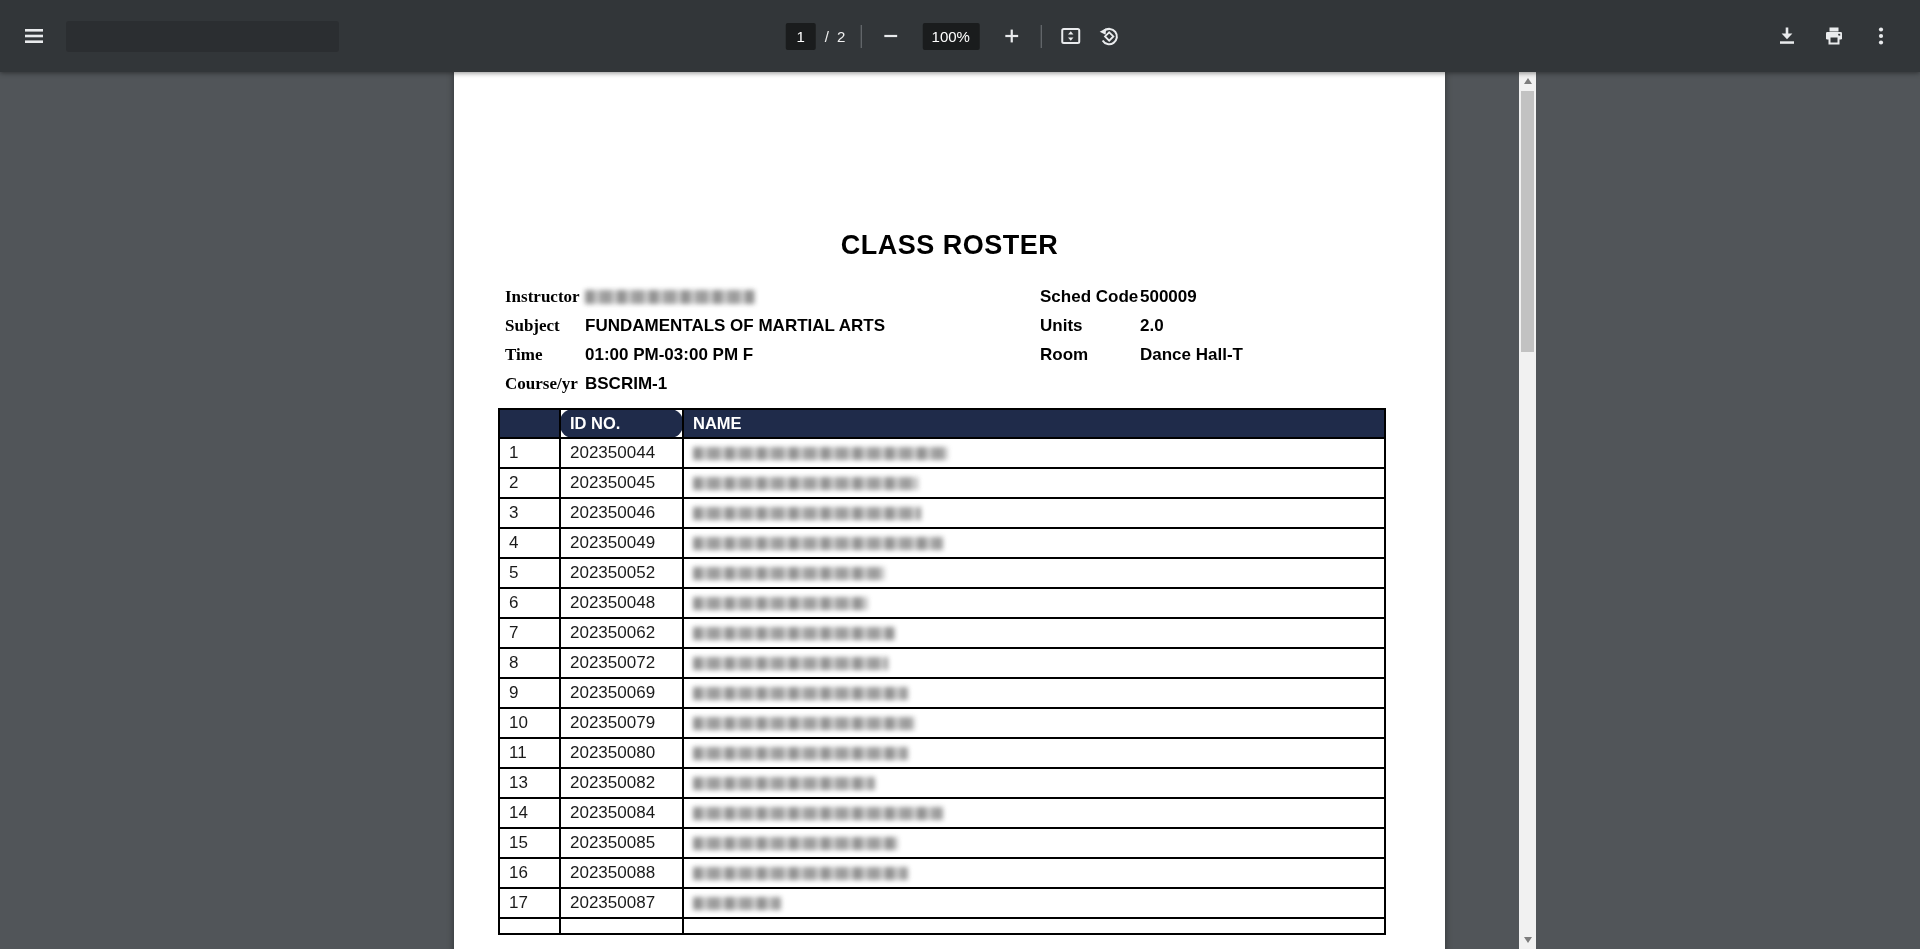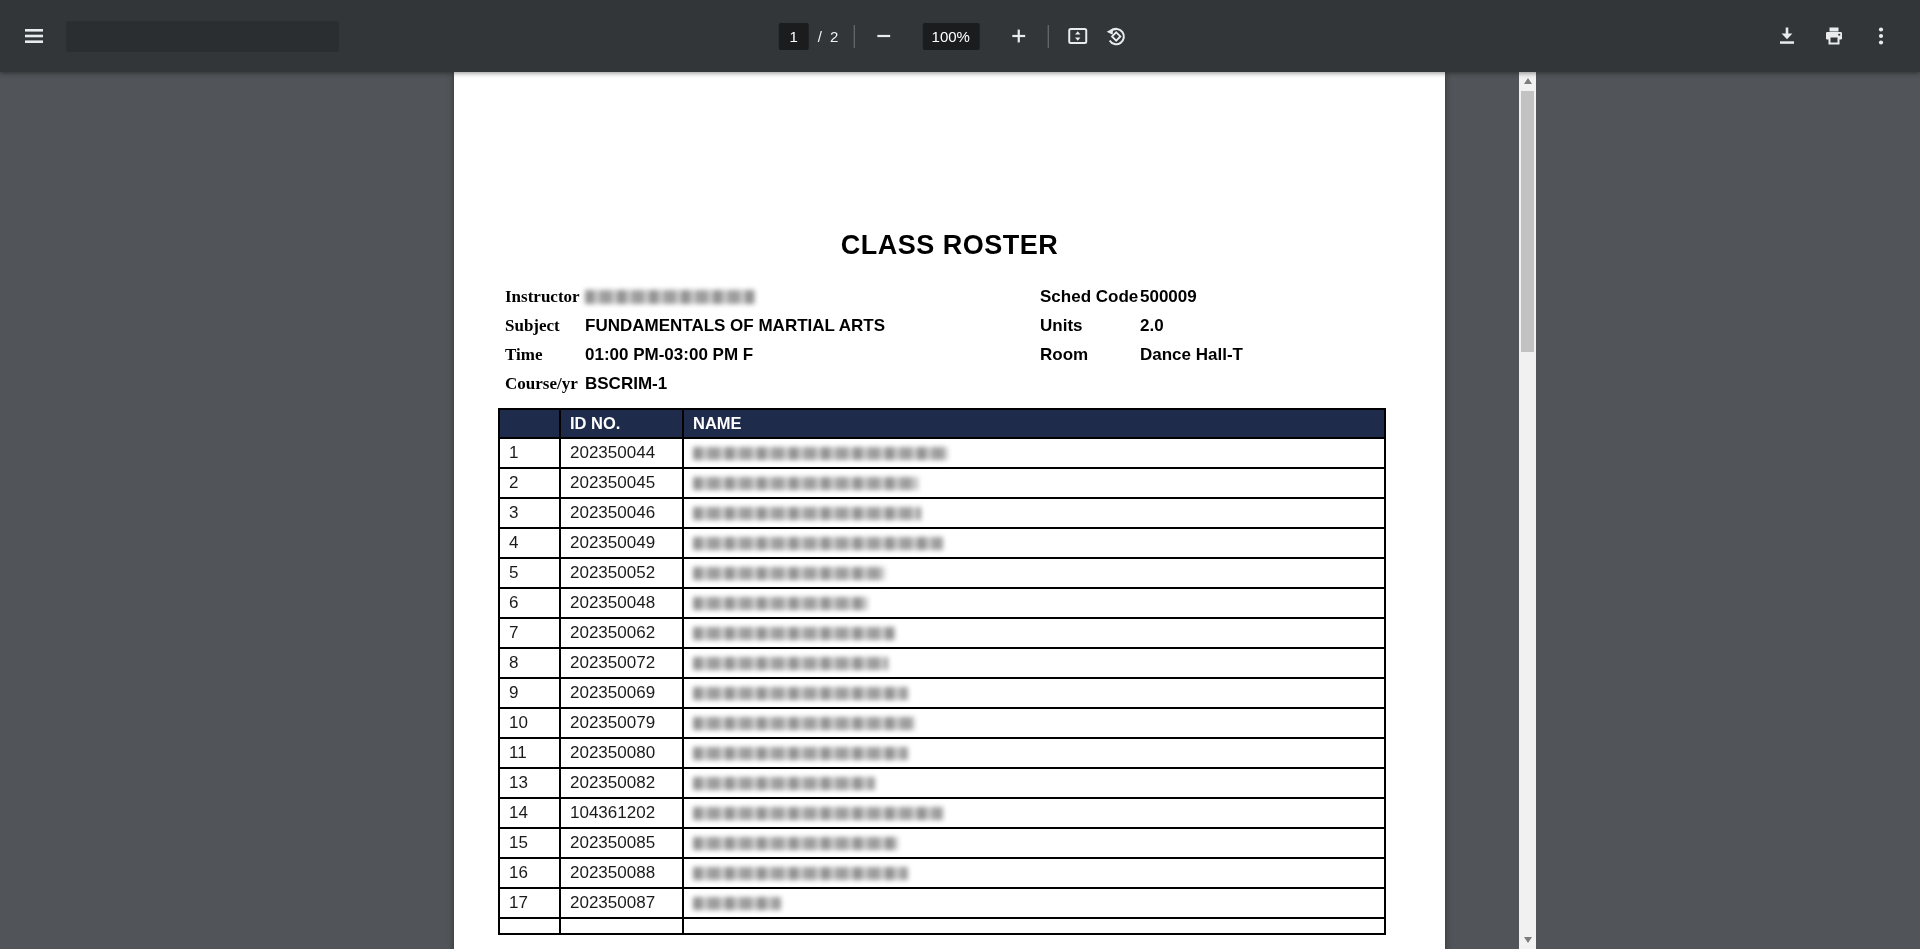--- a/index.html
+++ b/index.html
@@ -13,21 +13,21 @@
   .tb-left { display: flex; align-items: center; }
   .menu-btn { width: 48px; height: 48px; margin-left: 10px; display: flex;
     align-items: center; justify-content: center; cursor: pointer; border-radius: 50%; }
   .title-redacted { width: 273px; height: 31px; background: #2b2e31; border-radius: 3px;
     margin-left: 8px; }
   .tb-center { position: absolute; left: 954px; top: 0; height: 72px;
     transform: translateX(-50%); display: flex; align-items: center; }
   .val-box { height: 27px; background: #1a1c1d; border-radius: 2px; color: #ffffff;
     font-size: 15px; display: flex; align-items: center; justify-content: center; }
   .page-box { width: 30px; }
-  .zoom-box { width: 57px; margin: 0 25px; }
+  .zoom-box { width: 57px; margin: 0 18px; }
   .page-total-group { color: #f1f1f1; font-size: 15px; margin-left: 9px; display: flex; gap: 8px; }
   .v-sep { width: 1px; height: 23px; background: #73777b; margin: 0 15px; }
   .icon-btn { width: 28px; height: 28px; display: flex; align-items: center;
     justify-content: center; cursor: pointer; }
   .tb-right { margin-left: auto; display: flex; align-items: center; gap: 19px;
     padding-right: 25px; }
   svg.ic { display: block; }
 
   
   .viewer { position: absolute; top: 72px; left: 0; width: 1536px; height: 877px;
@@ -51,21 +51,21 @@
 
   table.roster { position: absolute; left: 44px; top: 336px; border-collapse: collapse; }
   table.roster th, table.roster td { border: 2px solid #000; }
   table.roster th { background: #1f2b4a; color: #fff; font-size: 16.5px; font-weight: bold;
     text-align: left; height: 29px; padding: 0 0 0 9px; }
   table.roster td { height: 30px; padding: 0 0 0 9px; font-size: 17px; color: #1a1a1a;
     background: #fff; }
   td.c-num  { width: 61px;  font-size: 16px; }
   td.c-id   { width: 123px; }
   td.c-name { width: 702px; }
-  th.h-num  { width: 61px; } th.h-id { width: 123px; } th.h-name { width: 702px; }
+  th.h-num  { width: 61px; } th.h-id { width: 123px; border-radius: 13px; } th.h-name { width: 702px; }
   tr.stub td { height: 16px; }
 
   
   .scrollbar { position: absolute; right: 0; top: 0; width: 17px; height: 877px;
     background: #f1f1f1; }
   .sb-btn { position: absolute; left: 0; width: 17px; height: 18px; display: flex;
     align-items: center; justify-content: center; cursor: pointer; }
   .sb-up { top: 0; } .sb-down { bottom: 0; }
   .tri-up { width: 0; height: 0; border-left: 4.5px solid transparent;
     border-right: 4.5px solid transparent; border-bottom: 6px solid #7d7d7d; }
@@ -295,21 +295,21 @@
   <tr>
     <td class="c-num">13</td>
     <td class="c-id">202350082</td>
     <td class="c-name">
       <div class="blur-bar" style="width: 182px;"></div>
     </td>
   </tr>
 
   <tr>
     <td class="c-num">14</td>
-    <td class="c-id">104361202</td>
+    <td class="c-id">202350084</td>
     <td class="c-name">
       <div class="blur-bar" style="width: 250px;"></div>
     </td>
   </tr>
 
   <tr>
     <td class="c-num">15</td>
     <td class="c-id">202350085</td>
     <td class="c-name">
       <div class="blur-bar" style="width: 205px;"></div>

